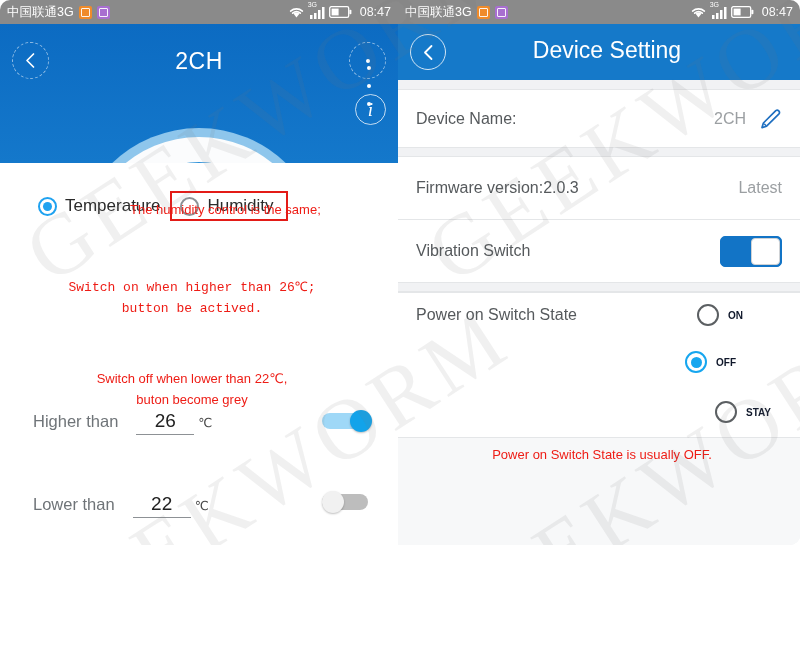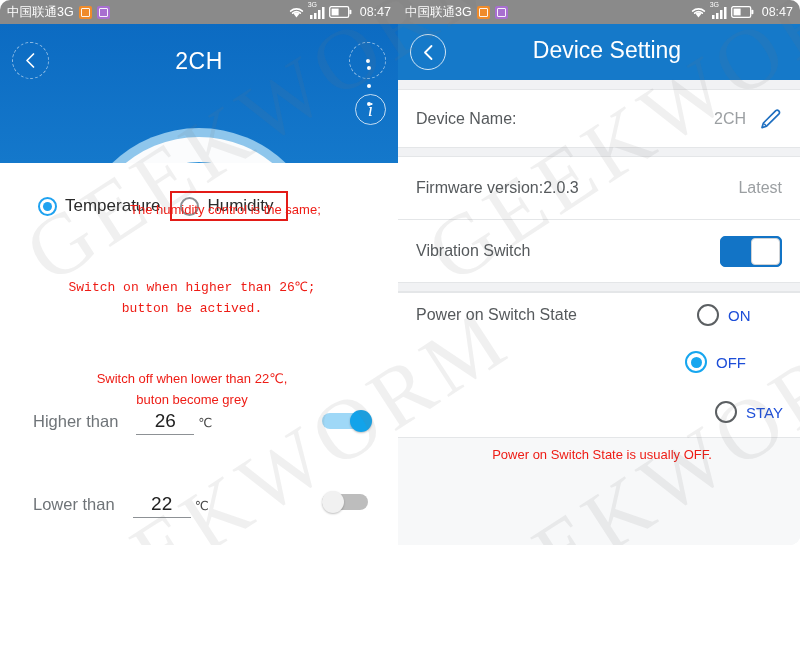--- a/index.html
+++ b/index.html
@@ -151,21 +151,21 @@
   .ios.on{ background:#1274c6; border:1px solid #1274c6; }
   .ios.off{ background:#b9bcbf; border:1px solid #b2b5b8; }
   .ios .knob{ position:absolute; top:1px; width:29px; height:27px;
       background:#fff; border-radius:4px; border:1px solid #cfd2d5; }
   .ios.on  .knob{ right:1px; }
   .ios.off .knob{ left:1px; }
 
   .radiorow{ background:#fff; position:relative; height:auto; }
   .rr{ display:flex; align-items:center; justify-content:flex-end;
       padding-right:30px; }
-  .rr .rtxt{ font-size:15px; color:#1d4ed8; margin-left:9px; min-width:42px; }
+  .rr .rtxt{ font-size:10px; color:#0f172a; margin-left:9px; min-width:42px;font-weight:bold; }
   .rbig{ width:22px; height:22px; border-radius:50%; border:2px solid #5b5f62;
       position:relative; background:#fff; flex:none; }
   .rbig.sel{ border-color:#16a6ef; }
   .rbig.sel::after{ content:""; position:absolute; inset:3.5px;
       border-radius:50%; background:#16a6ef; }
 
   .note.r1{ left:432px; top:444px; width:340px; text-align:center; }
 </style>
 </head>
 <body>

